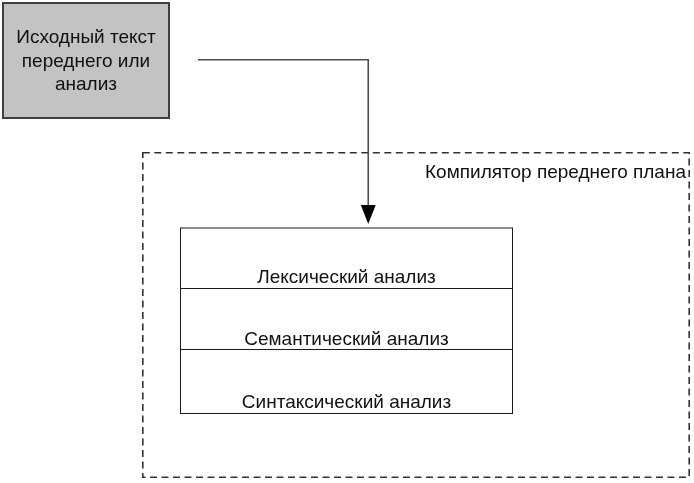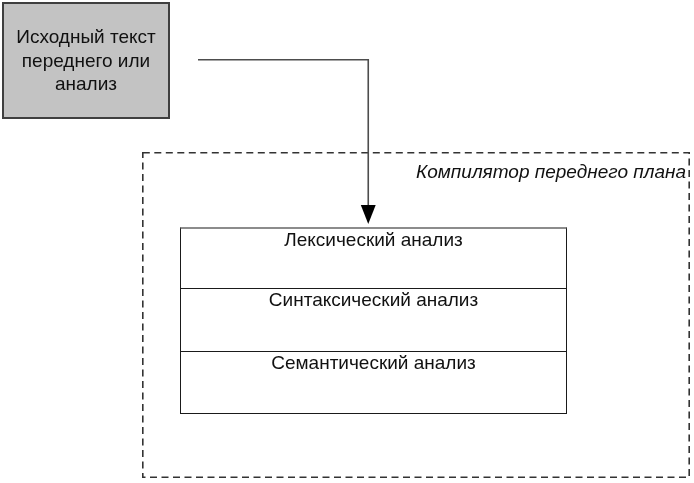--- a/index.html
+++ b/index.html
@@ -56,35 +56,34 @@
     font-size: 19px;
     line-height: 23.5px;
   }
   .group-title {
     position: absolute;
     top: 160px;
     right: 8px;
     font-size: 19px;
     line-height: 23px;
     white-space: nowrap;
-    font-style: italic;
   }
   .stage-stack {
     position: absolute;
     left: 180px;
     top: 227px;
     width: 375px;
   }
   .stage {
     box-sizing: border-box;
-    width: 387px;
+    width: 333px;
     background: var(--stage-box-fill, #ffffff);
     border: 1.5px solid var(--stage-box-border, #1a1a1a);
     display: flex;
-    align-items: flex-start;
+    align-items: flex-end;
     justify-content: center;
     font-size: 19px;
     white-space: nowrap;
   }
   .stage + .stage {
     margin-top: -1.5px;
   }
   .stage-1 {
     height: 62px;
     border-top: 2px solid var(--stage-top-edge, #8c8c8c);
@@ -108,21 +107,21 @@
     <div>переднего или</div>
     <div>анализ</div>
   </div>
 
   <div class="group-title">Компилятор переднего плана</div>
 
   <div class="stage-stack">
     <div class="stage stage-1">
       <span>Лексический анализ</span>
     </div>
+    <div class="stage stage-3">
+      <span>Семантический анализ</span>
+    </div>
     <div class="stage stage-2">
       <span>Синтаксический анализ</span>
-    </div>
-    <div class="stage stage-3">
-      <span>Семантический анализ</span>
     </div>
   </div>
 
 </div>
 
 </body></html>

